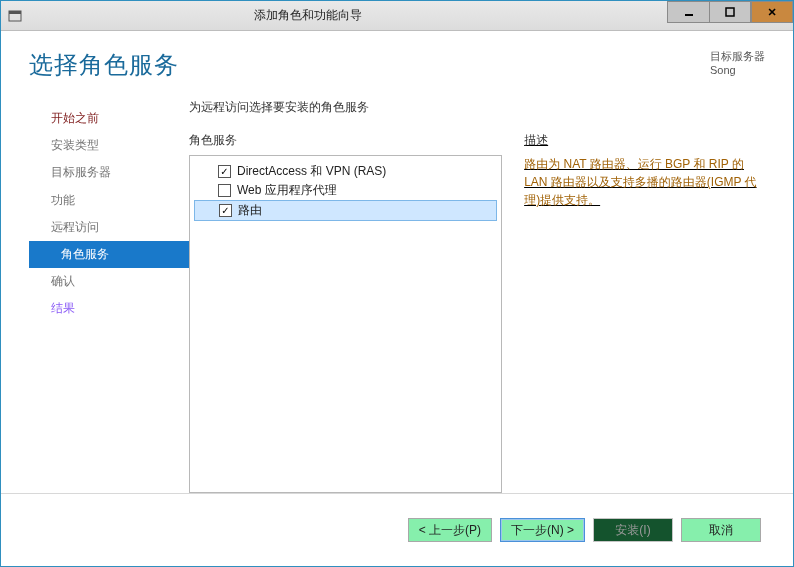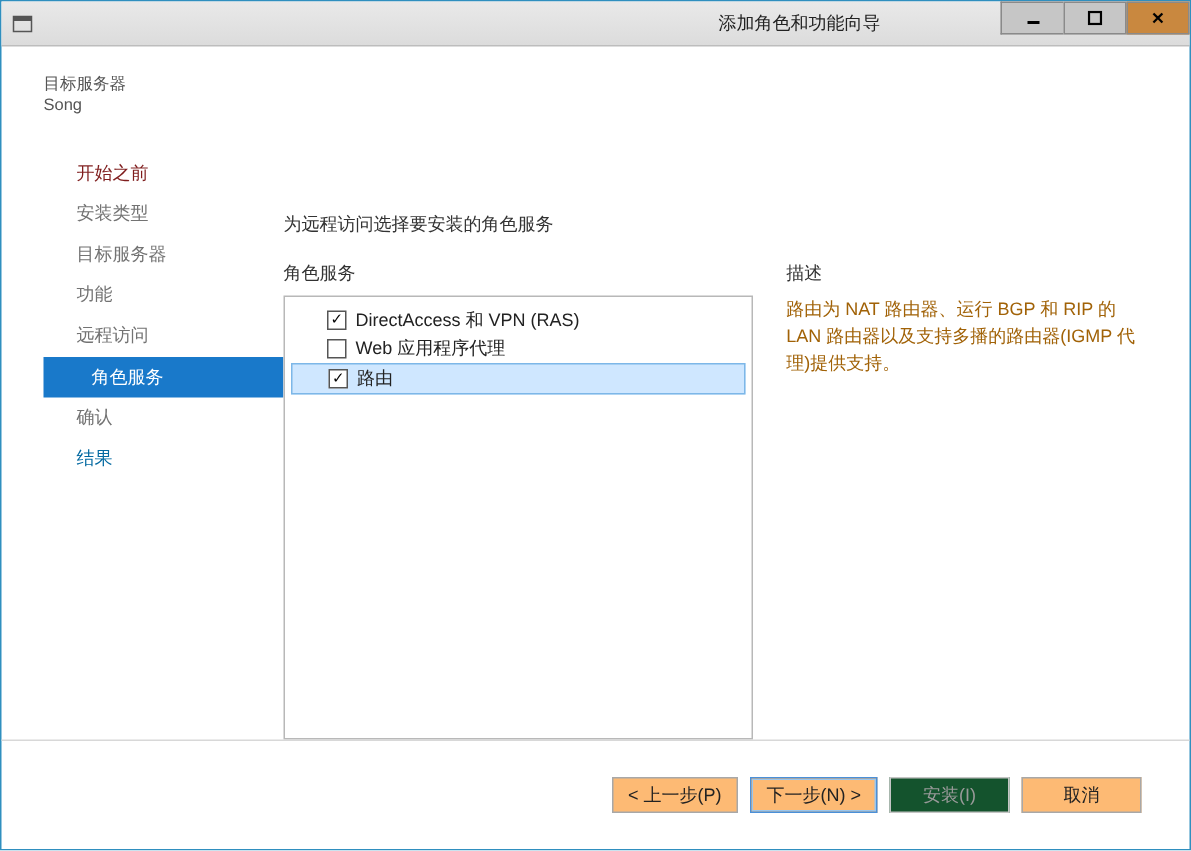--- a/index.html
+++ b/index.html
@@ -1,49 +1,49 @@
 <!DOCTYPE html>
 <html><head>
 <meta charset="utf-8">
 <style>
   * { box-sizing: border-box; margin: 0; padding: 0; }
   body { font-family: "Microsoft YaHei", "Segoe UI", sans-serif; font-size: 12px; background: #fff; }
   .window { width: 794px; height: 567px; border: 1px solid #2f8fbf; display: flex; flex-direction: column; background:#fff;}
   .titlebar { height: 30px; background: linear-gradient(#e9e9e9,#dcdcdc); display: flex; align-items:center; border-bottom:1px solid #bdbdbd;}
   .title-icon { width: 28px; height: 30px; display:flex; align-items:center; justify-content:center; color:#333; }
-  .title-text { flex:1; text-align:right; font-size:12px; color:#222; padding-right:80px;}
+  .title-text { flex:1; text-align:center; font-size:12px; color:#222; padding-right:80px;}
   .winbtns { display:flex; height:100%; }
   .winbtn { width:42px; height:22px; background:#c6c6c6; border:1px solid #8a8a8a; margin-top:0; display:flex; align-items:center; justify-content:center; font-family: "Segoe UI Symbol", sans-serif; font-size:11px;}
   .winbtn.min{border-right:none;}
   .winbtn.close{ background:#c9883f; color:#000; font-weight:bold;}
   .content { flex:1; display:flex; flex-direction:column; padding: 18px 28px 12px 28px; position:relative;}
   .header-row { display:flex; justify-content:space-between; align-items:flex-start; margin-bottom: 18px;}
   .page-title { color:#1a6a9b; font-size:24px; font-weight:400; letter-spacing:1px;}
   .target-box { text-align:left; font-size:11px; color:#555; line-height:1.3;}
   .body { flex:1; display:flex; min-height:0;}
   .sidebar { width: 160px; padding-top:6px;}
   .sidebar-item { padding:4px 10px 4px 22px; font-size:12px; color:#737373; cursor:pointer; line-height:1.6;}
   .sidebar-item.link { color:#7f1d1d; }
   .sidebar-item.selected { background:#1979ca; color:#fff; padding-left:32px;}
-  .sidebar-item.disabled { color:#0369a1; }
+  .sidebar-item.disabled { color:#8b5cf6; }
   .main { flex:1; display:flex; flex-direction:column; min-height:0;}
-  .instr { font-size:12px; color:#333; margin-bottom:16px;margin-top:45px;}
+  .instr { font-size:12px; color:#333; margin-bottom:16px;}
   .two-col { flex:1; display:flex; gap:22px; min-height:0;}
   .col-left { flex:1.3; display:flex; flex-direction:column; min-height:0;}
-  .col-right { flex:1; }
+  .col-right { flex:1;text-decoration:underline; }
   .section-label { font-size:12px; color:#333; margin-bottom:6px;}
   .listbox { flex:1; border:1px solid #b8b8b8; background:#fff; overflow:auto; padding:6px 4px;}
   .role-row { display:flex; align-items:center; gap:6px; padding:1px 6px; font-size:12px; color:#222;}
   .role-row.indent { padding-left:24px;}
   .role-row.selected { background:#cfe7ff; border:1px solid #7db7e8;}
   .checkbox { width:13px; height:13px; border:1px solid #555; display:flex; align-items:center; justify-content:center; font-size:10px; color:#000; background:#fff;}
   .desc-text { font-size:12px; color:#a16207; line-height:1.5;}
   .footer { height:48px; border-top: none; display:flex; justify-content:flex-end; align-items:center; gap:8px; padding: 0 4px; margin-top:12px;}
   .hr { border-top:1px solid #d8d8d8; margin: 0 -28px 0 -28px;}
-  .btn { min-width:80px; height:24px; font-size:12px; background:#fdba74; border:1px solid #a8a8a8; color:#222; cursor:pointer; padding:0 10px;}
+  .btn { min-width:80px; height:24px; font-size:12px; background:#86efac; border:1px solid #a8a8a8; color:#222; cursor:pointer; padding:0 10px;}
   .btn.disabled { color:#9a9a9a; border-color:#c5c5c5; background:#14532d;}
   .btn.default { border:1.5px solid #4a90d9; box-shadow:0 0 0 1px #9bc6ec inset;text-align:right;}
 </style>
 </head>
 <body>
 
 <div class="window">
   <div class="titlebar">
     <div class="title-icon">
       <svg width="14" height="14" viewBox="0 0 14 14">
@@ -62,20 +62,21 @@
           <svg width="10" height="10">
             <rect x="1" y="1" width="8" height="8" fill="none" stroke="#000" stroke-width="1.5"></rect>
           </svg>
         </div>
       <div class="winbtn close">✕</div>
     </div>
   </div>
 
   <div class="content">
     <div class="header-row">
+      <div class="page-title">选择角色服务</div>
       <div class="target-box">
         <div>目标服务器</div>
         <div>Song</div>
       </div>
     </div>
 
     <div class="body">
       <div class="sidebar" id="sidebar">
           <div class="sidebar-item link">开始之前</div>
           <div class="sidebar-item">安装类型</div>

